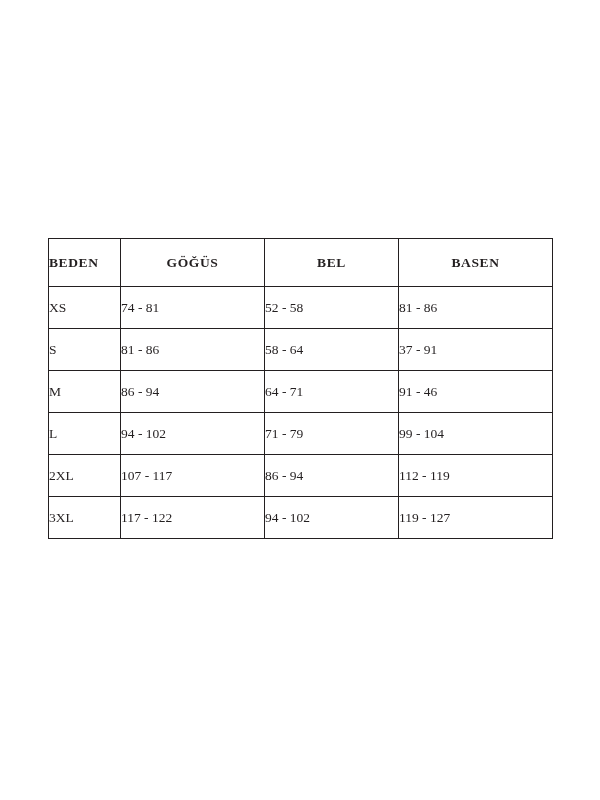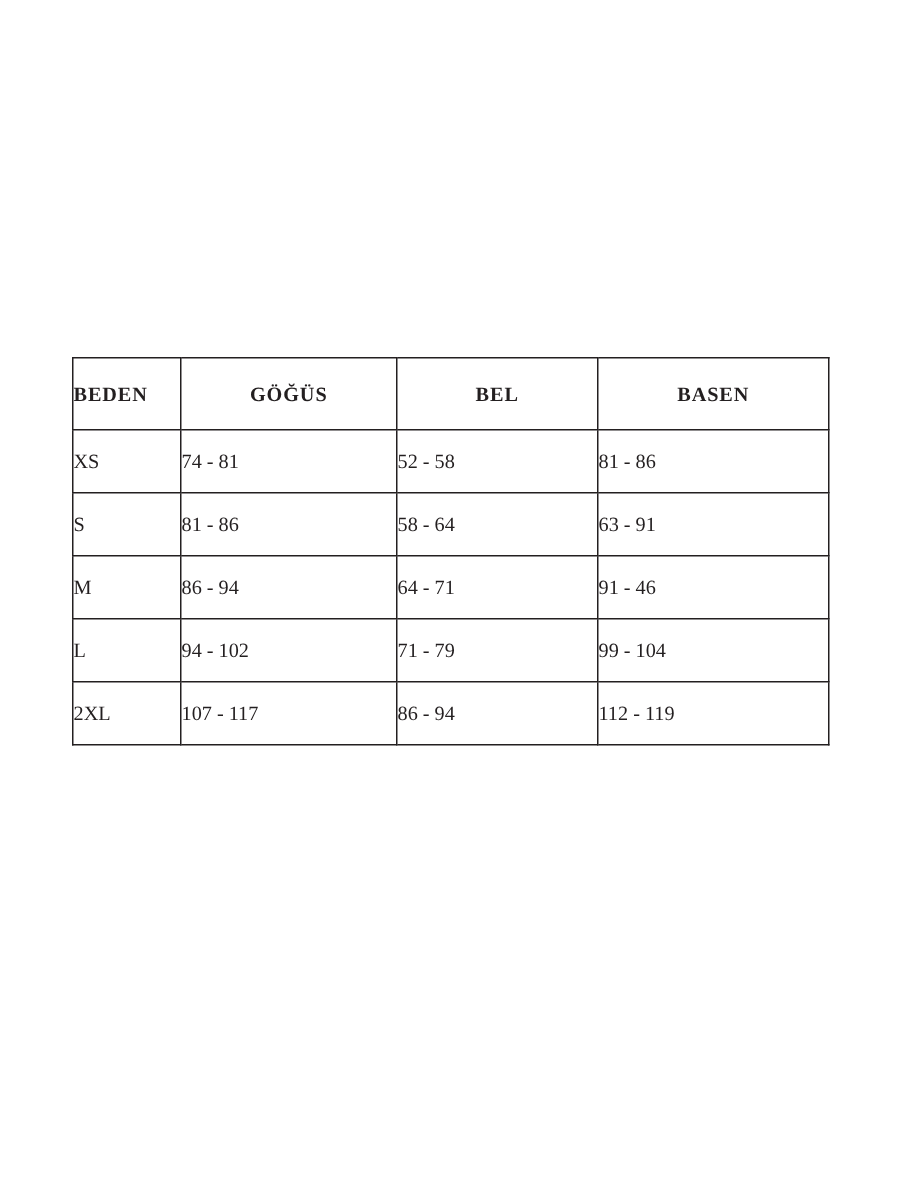--- a/index.html
+++ b/index.html
@@ -94,36 +94,42 @@
         <tr>
           <td class="size-cell">XS</td>
           <td class="val-cell">74 - 81</td>
           <td class="val-cell">52 - 58</td>
           <td class="val-cell">81 - 86</td>
         </tr>
         <tr>
           <td class="size-cell">S</td>
           <td class="val-cell">81 - 86</td>
           <td class="val-cell">58 - 64</td>
-          <td class="val-cell">63 - 91</td>
+          <td class="val-cell">37 - 91</td>
         </tr>
         <tr>
           <td class="size-cell">M</td>
           <td class="val-cell">86 - 94</td>
           <td class="val-cell">64 - 71</td>
           <td class="val-cell">91 - 46</td>
         </tr>
         <tr>
           <td class="size-cell">L</td>
           <td class="val-cell">94 - 102</td>
           <td class="val-cell">71 - 79</td>
           <td class="val-cell">99 - 104</td>
         </tr>
         <tr>
           <td class="size-cell">2XL</td>
           <td class="val-cell">107 - 117</td>
           <td class="val-cell">86 - 94</td>
           <td class="val-cell">112 - 119</td>
         </tr>
+        <tr>
+          <td class="size-cell">3XL</td>
+          <td class="val-cell">117 - 122</td>
+          <td class="val-cell">94 - 102</td>
+          <td class="val-cell">119 - 127</td>
+        </tr>
       </tbody>
     </table>
   </div>
 </div>
 
 </body></html>

